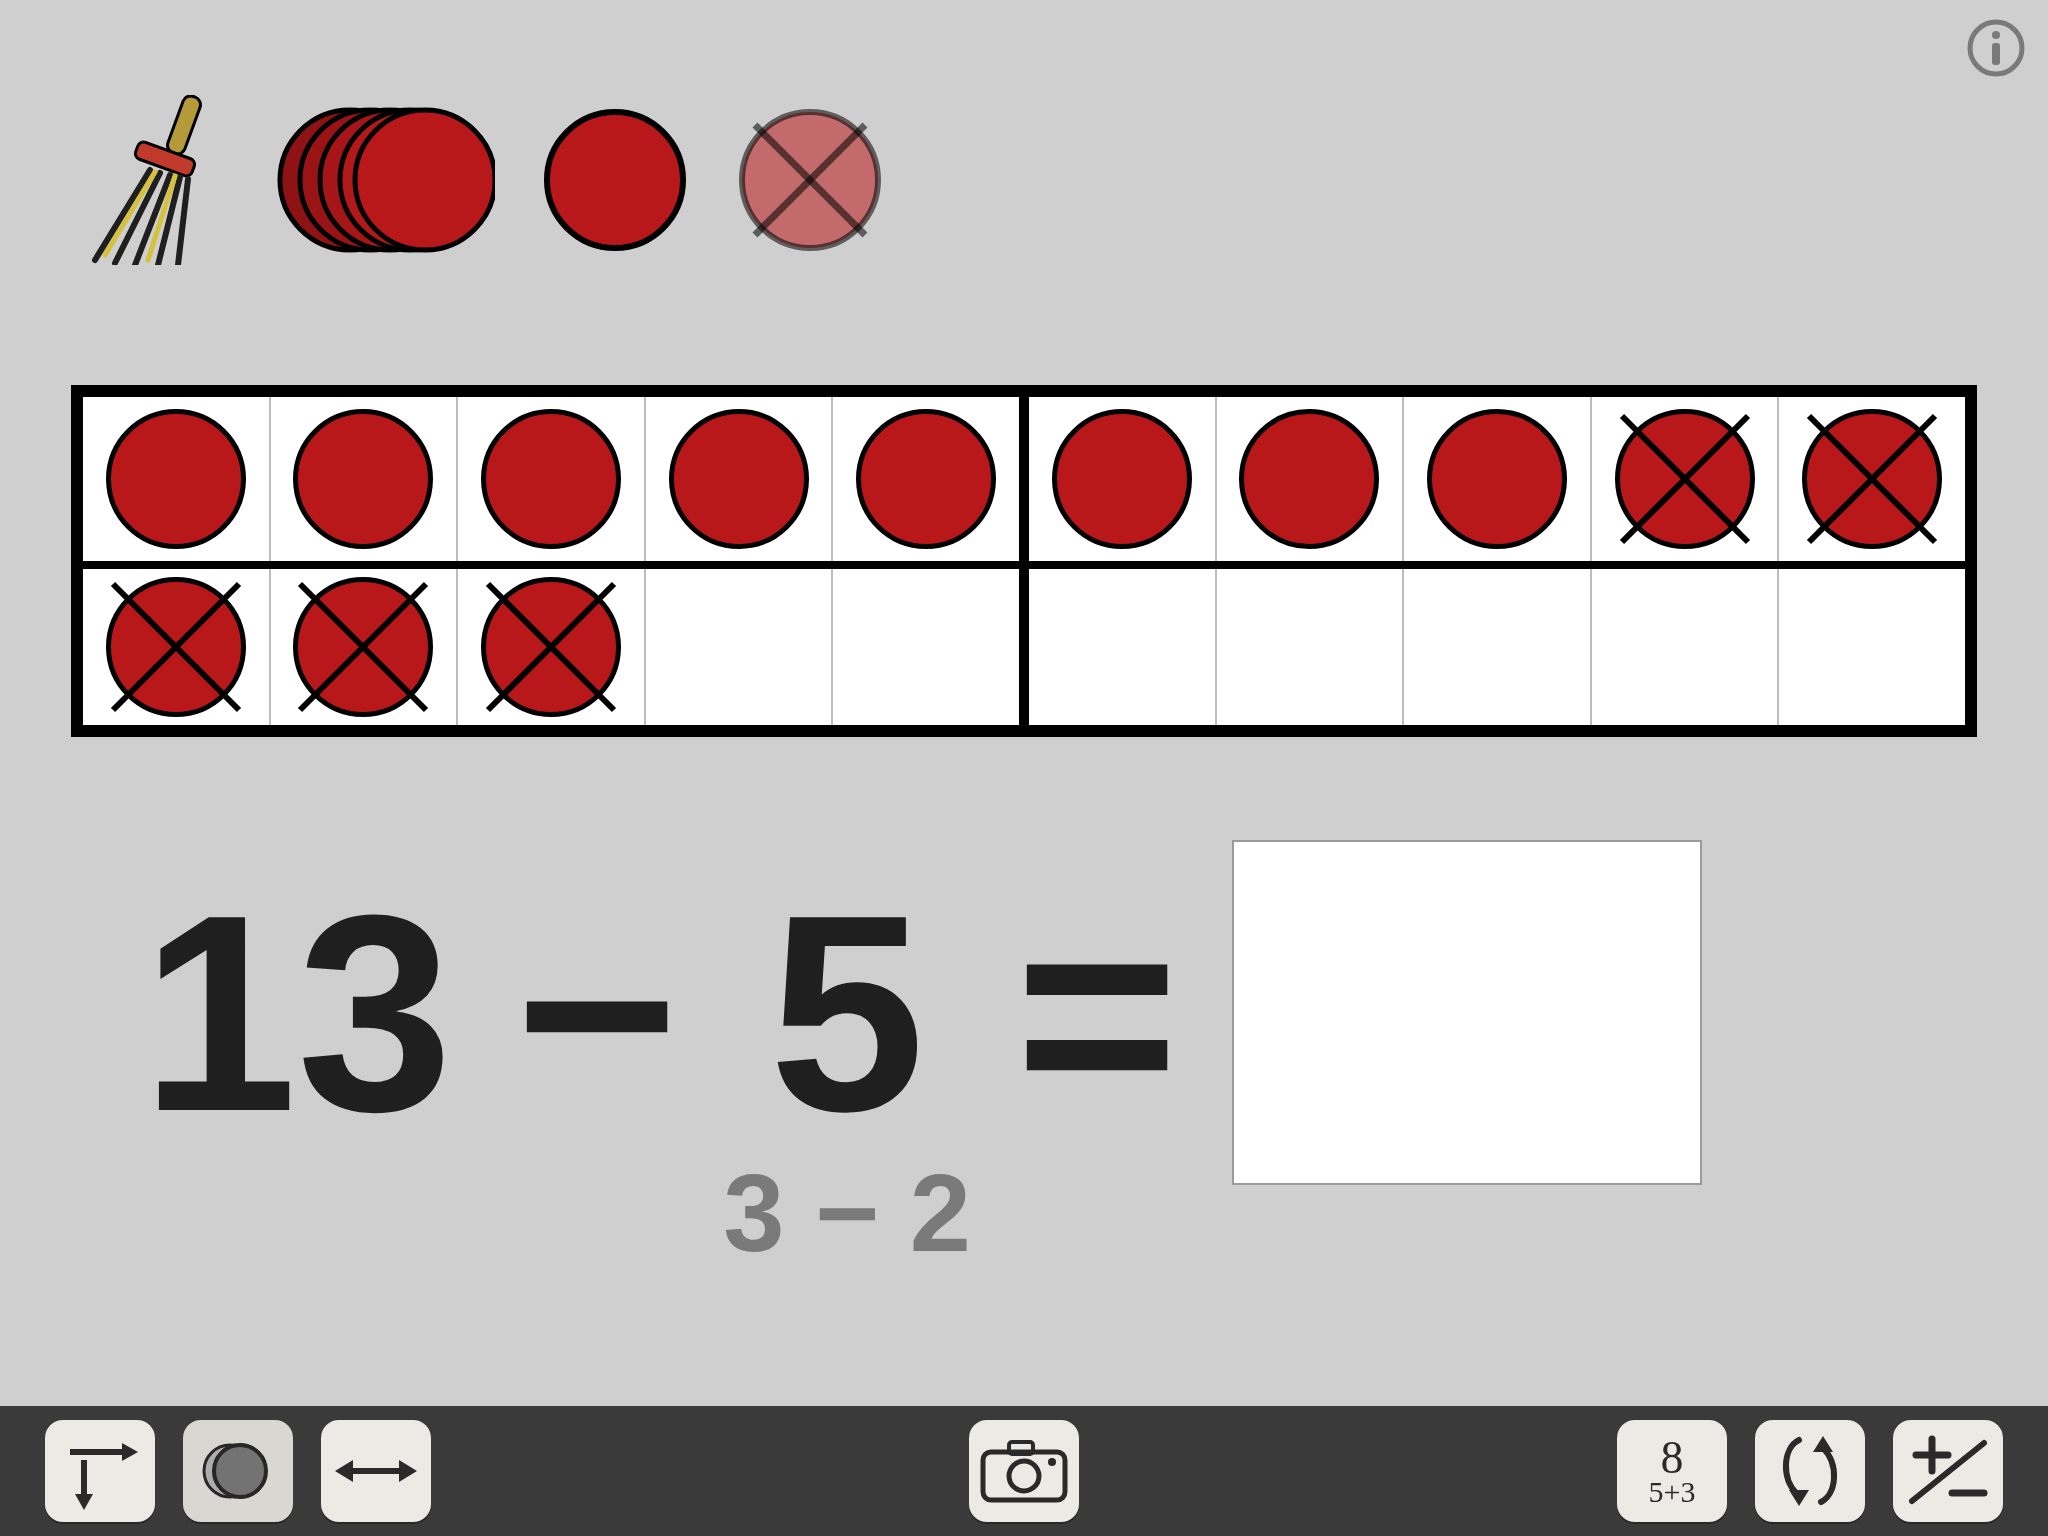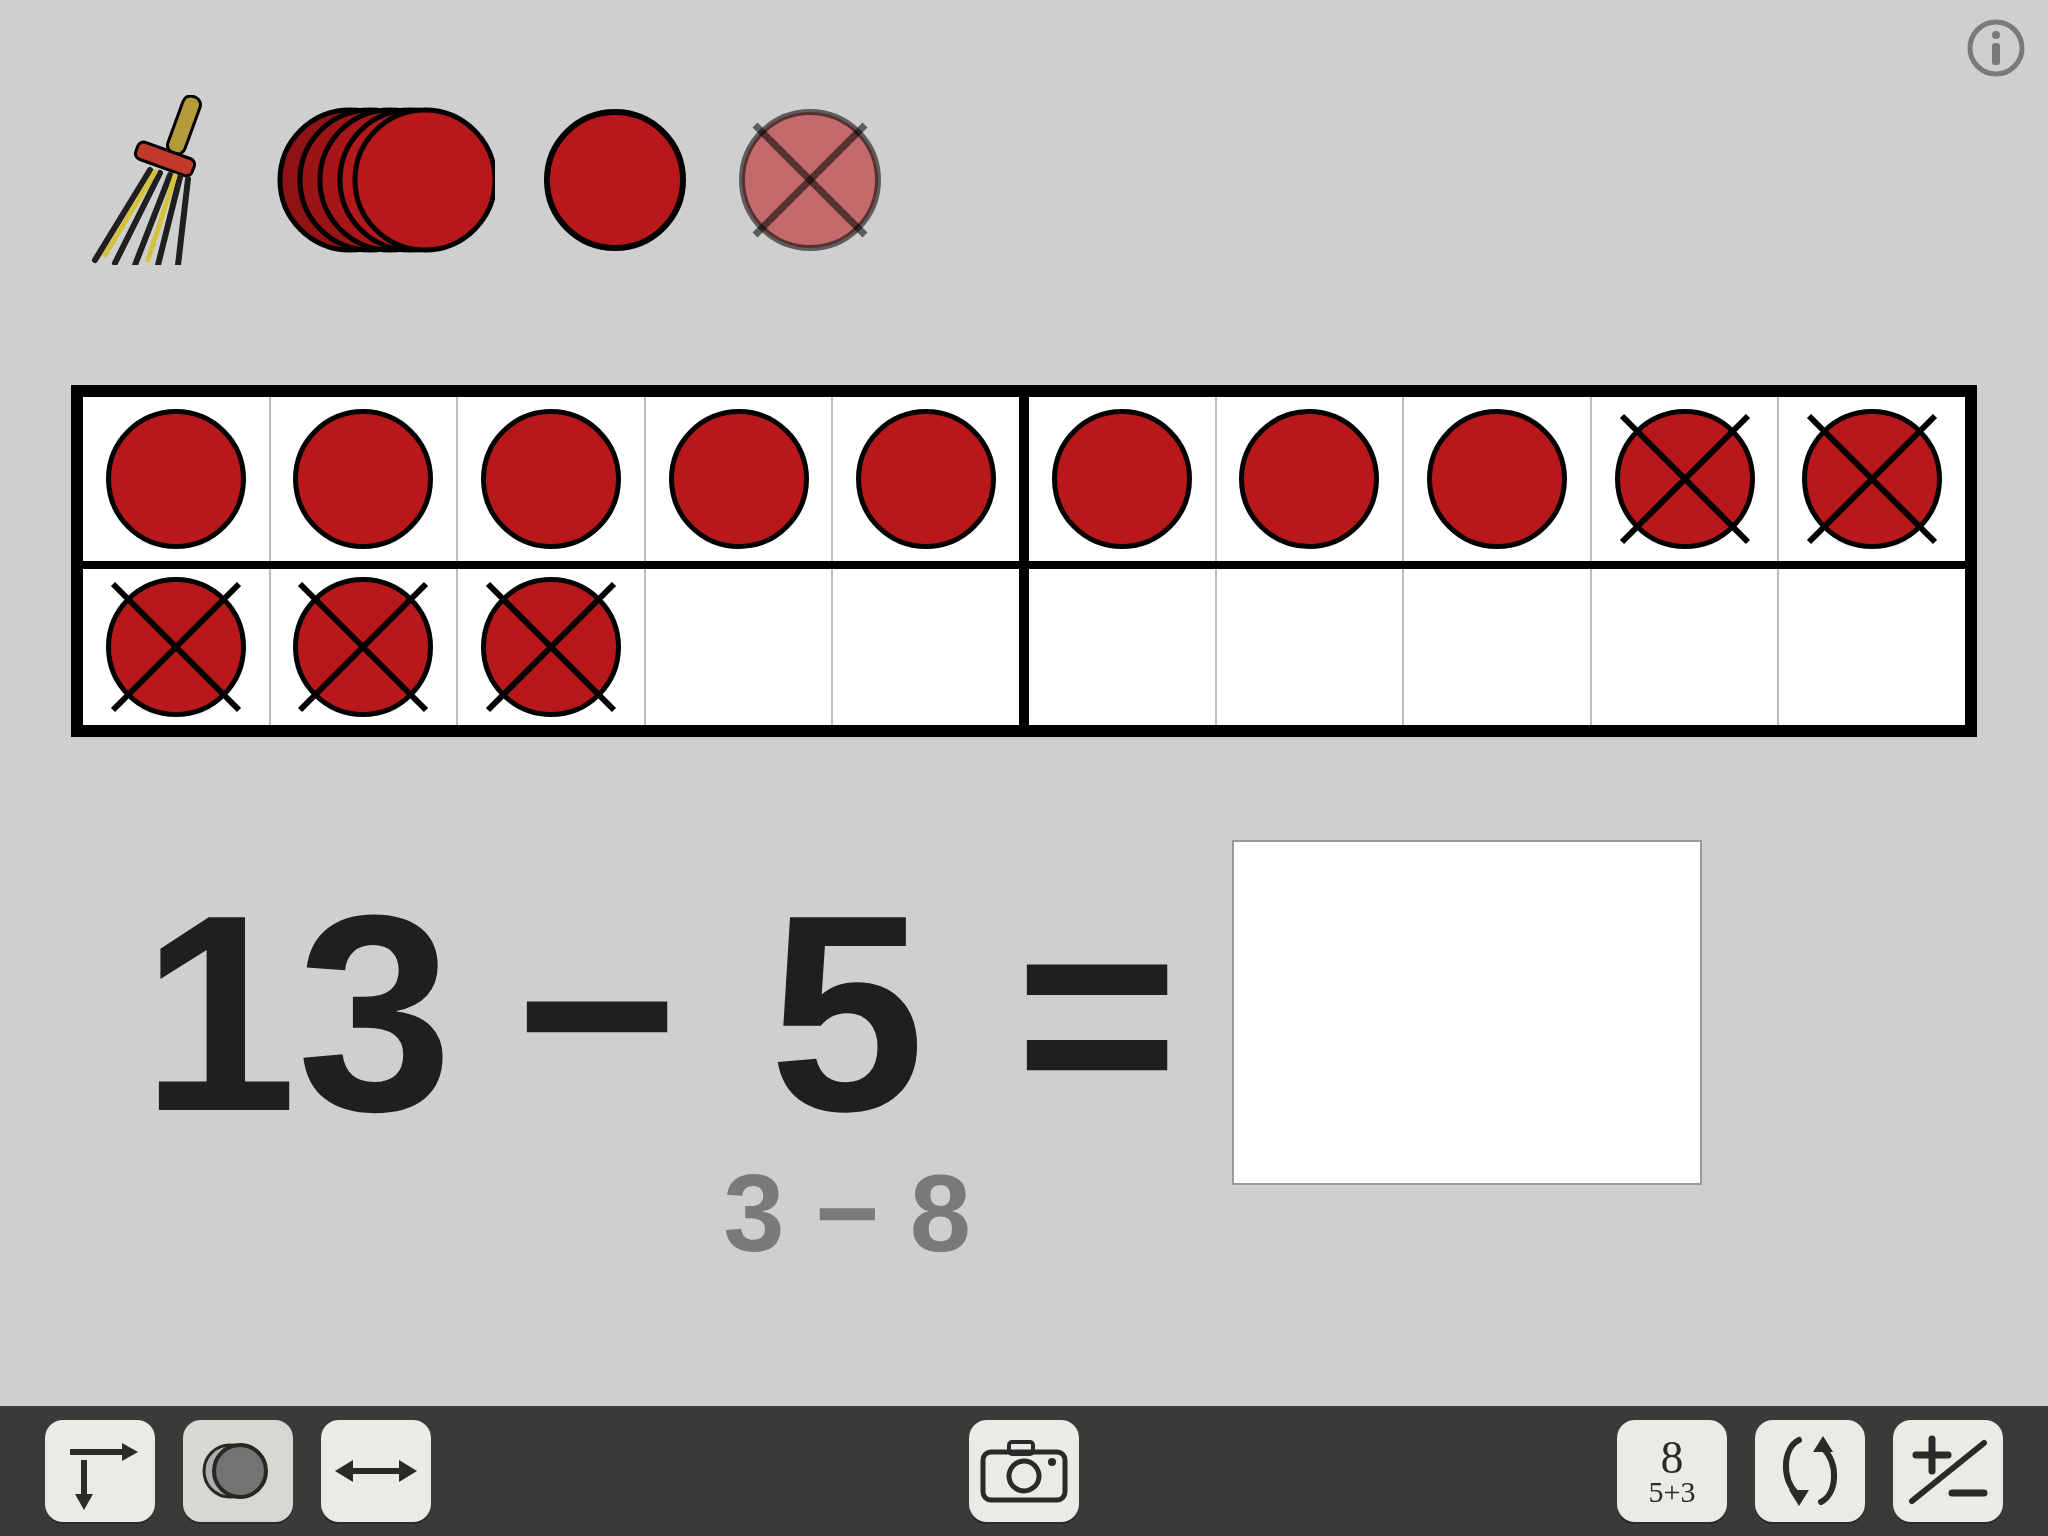--- a/index.html
+++ b/index.html
@@ -277,21 +277,21 @@
       <div class="cell"></div>
       <div class="cell"></div>
     </div>
 </div>
 
 <div class="equation">
   <div class="eq-part eq-op1">13</div>
   <div class="eq-part eq-minus">−</div>
   <div class="eq-part eq-op2">
     <span>5</span>
-    <div class="hint">3 − 8</div>
+    <div class="hint">3 − 2</div>
   </div>
   <div class="eq-part eq-eq">=</div>
   <div class="answer-box"></div>
 </div>
 
 <div class="bottom-bar">
 
   <div class="bb-btn">
     <svg width="80" height="78" viewBox="0 0 80 78">
       <line x1="10" y1="20" x2="62" y2="20" stroke="#2a2a2a" stroke-width="6"></line>

